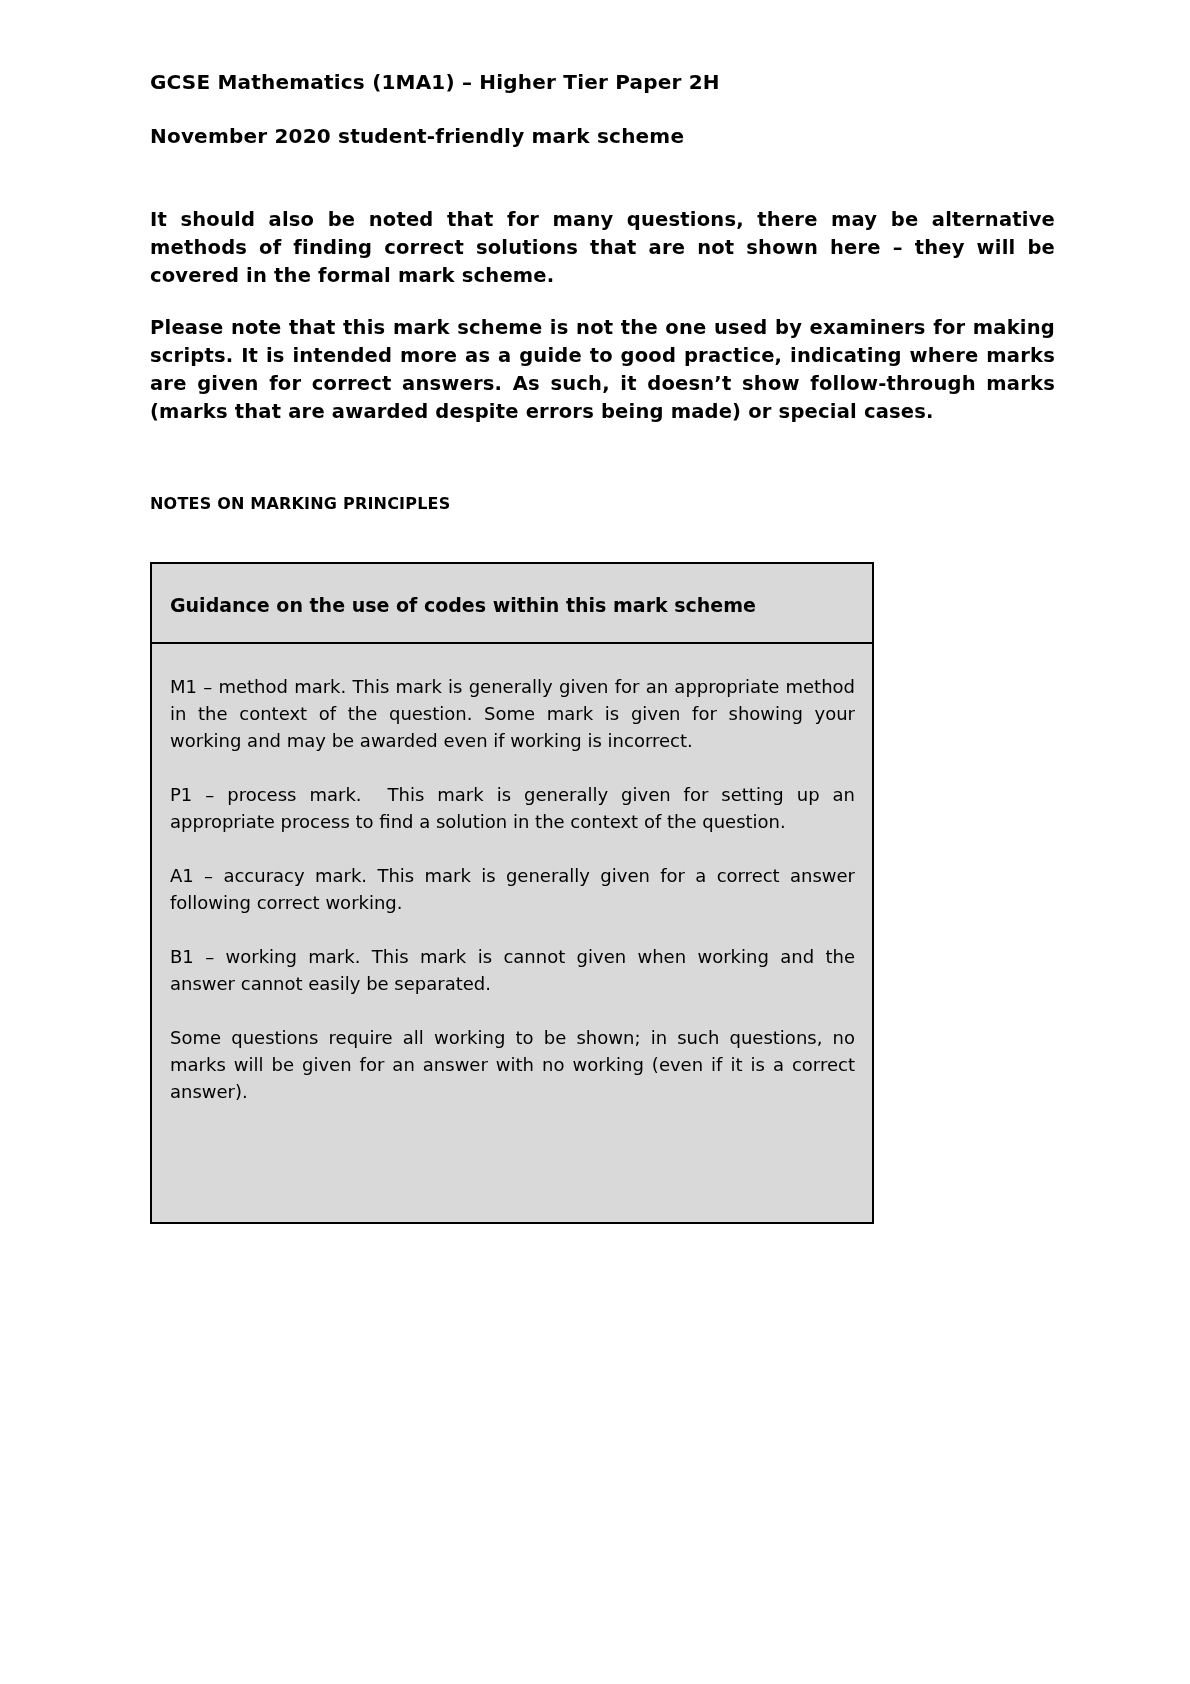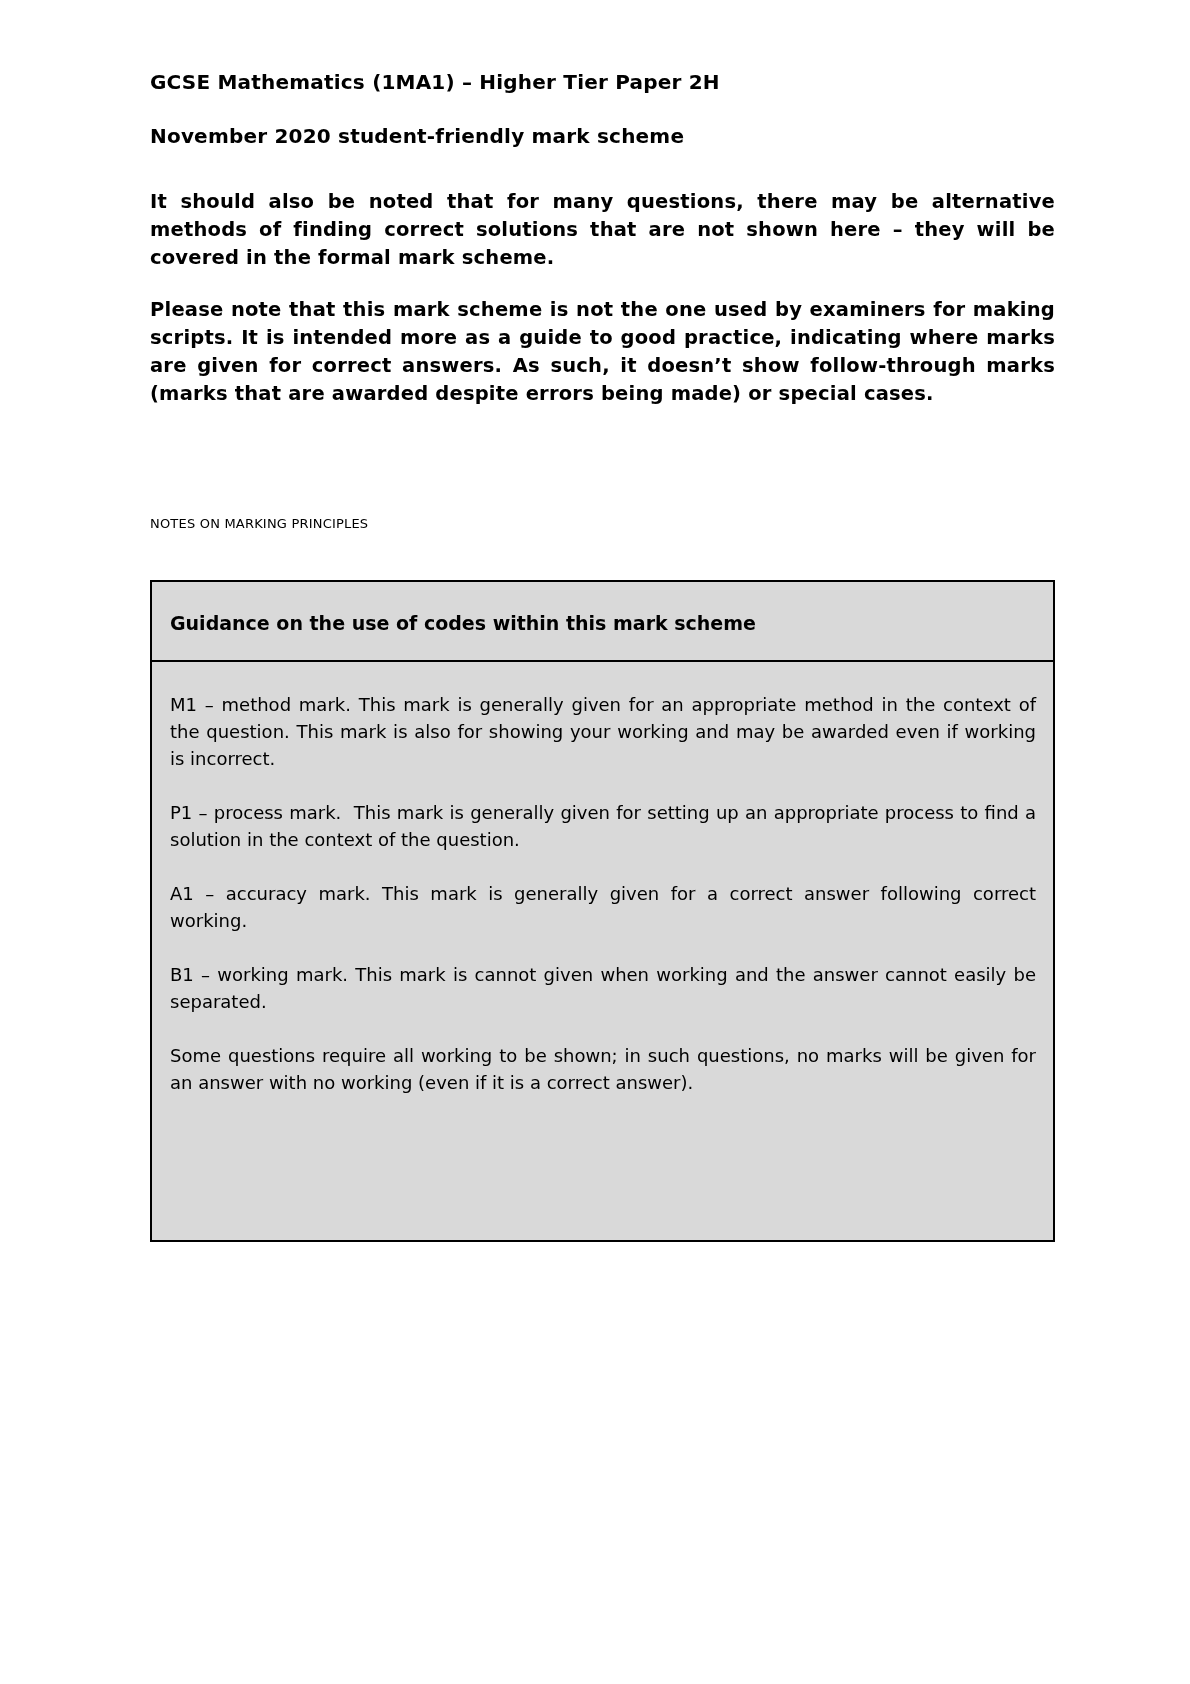--- a/index.html
+++ b/index.html
@@ -26,41 +26,41 @@
   }
   .page-title {
     font-size: 20px;
     font-weight: bold;
     margin: 0 0 30px 0;
     letter-spacing: 0.2px;
   }
   .page-subtitle {
     font-size: 20px;
     font-weight: bold;
-    margin: 0 0 40px 0;
+    margin: 0 0 58px 0;
     letter-spacing: 0.2px;
   }
   .intro { width: 905px; }
   .intro-para {
     font-size: 19.5px;
     font-weight: bold;
     line-height: 28px;
     text-align: justify;
     margin: 0 0 24px 0;
     letter-spacing: 0.2px;
   }
   .section-heading {
-    font-size: 13px;
-    font-weight: normal;
-    margin: 108px 0 0 0;
+    font-size: 16px;
+    font-weight: bold;
+    margin: 68px 0 0 0;
     letter-spacing: 0.2px;
   }
   .guidance-box {
     margin-top: 49px;
-    width: 905px;
+    width: 724px;
     border: 2px solid #000000;
   }
   .box-header {
     padding: 30px 18px 26px 18px;
     border-bottom: 2px solid #000000;
     font-size: 19px;
     font-weight: bold;
   }
   .box-body {
     padding: 29px 17px 60px 18px;
@@ -89,21 +89,21 @@
       <p class="intro-para">Please note that this mark scheme is not the one used by examiners for making scripts. It is intended more as a guide to good practice, indicating where marks are given for correct answers. As such, it doesn’t show follow-through marks (marks that are awarded despite errors being made) or special cases.</p>
     </div>
 
   <h3 class="section-heading">NOTES ON MARKING PRINCIPLES</h3>
 
   <div class="guidance-box" style="background-color: rgb(217, 217, 217); border-color: rgb(0, 0, 0);">
     <div class="box-header">
       <span>Guidance on the use of codes within this mark scheme</span>
     </div>
     <div class="box-body">
-        <p class="box-para">M1 – method mark. This mark is generally given for an appropriate method in the context of the question. This mark is also for showing your working and may be awarded even if working is incorrect.</p>
+        <p class="box-para">M1 – method mark. This mark is generally given for an appropriate method in the context of the question. Some mark is given for showing your working and may be awarded even if working is incorrect.</p>
         <p class="box-para">P1 – process mark.  This mark is generally given for setting up an appropriate process to find a solution in the context of the question.</p>
         <p class="box-para">A1 – accuracy mark. This mark is generally given for a correct answer following correct working.</p>
         <p class="box-para">B1 – working mark. This mark is cannot given when working and the answer cannot easily be separated.</p>
         <p class="box-para">Some questions require all working to be shown; in such questions, no marks will be given for an answer with no working (even if it is a correct answer).</p>
       </div>
   </div>
 
 </div>
 
 </body></html>

